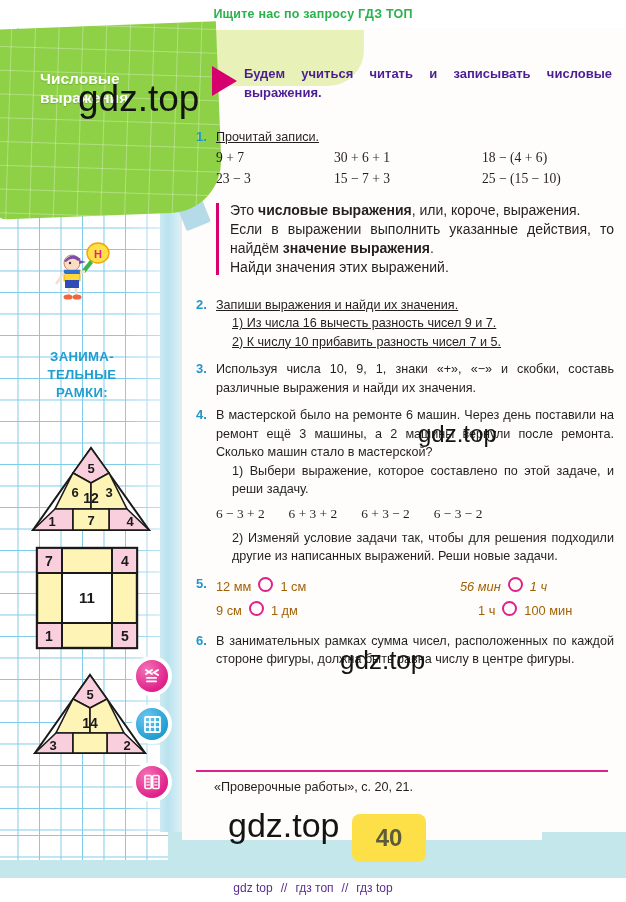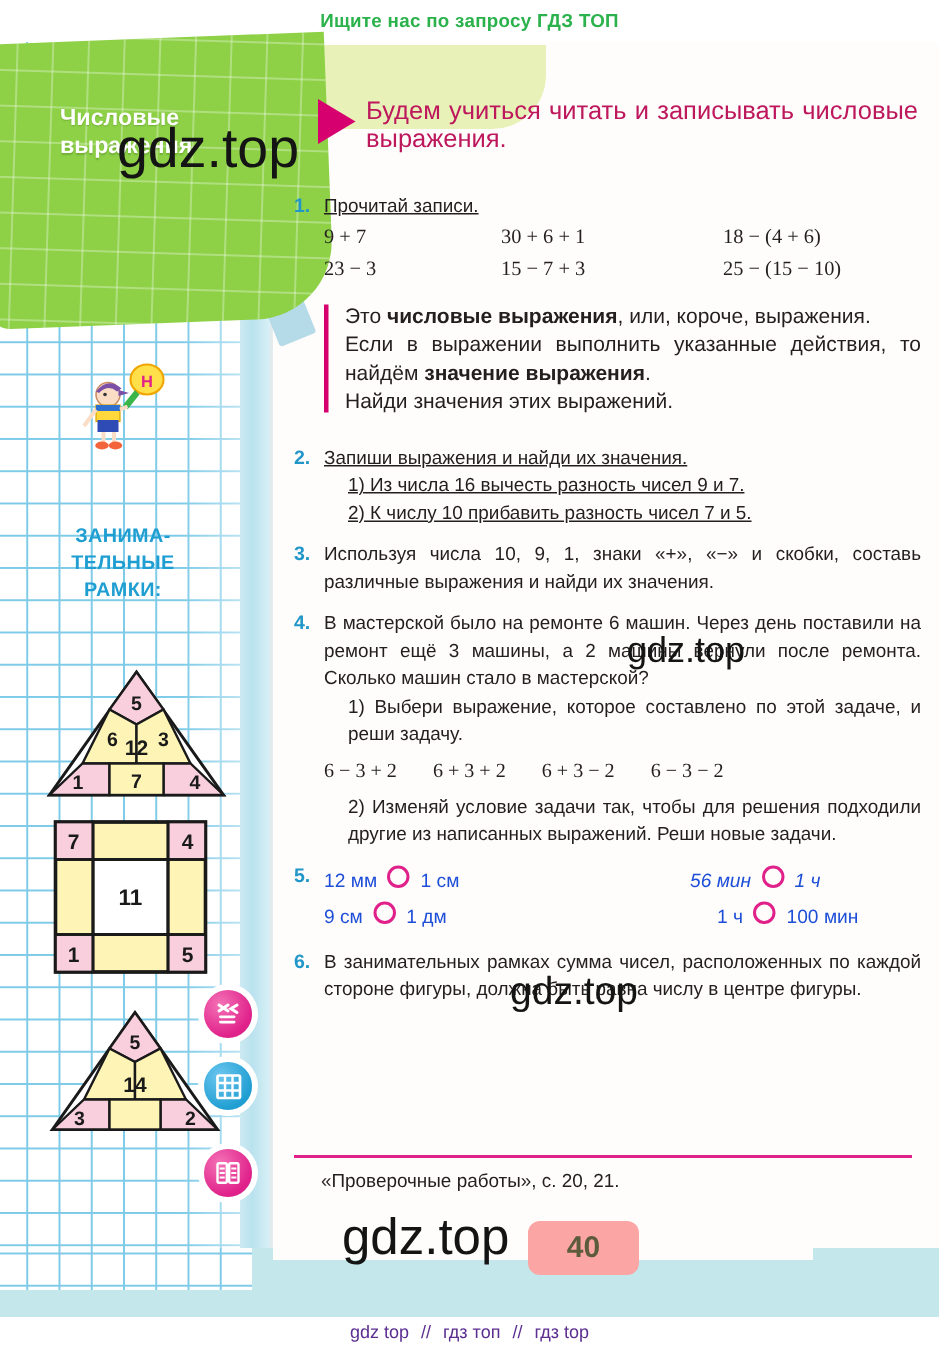--- a/index.html
+++ b/index.html
@@ -119,22 +119,22 @@
     width:0;height:0;
     border-top:15px solid transparent;
     border-bottom:15px solid transparent;
     border-left:25px solid #d6006e;
     z-index:16;
   }
 
   
   .intro{
     position:absolute;left:244px;top:64px;width:368px;
-    font-size:17px;line-height:19px;color:#be185d;
-    text-align:justify;z-index:16;
+    font-size:13px;line-height:19px;color:#4c1d95;
+    text-align:justify;z-index:16;font-weight:bold;
   }
 
   
   .content{
     position:absolute;left:196px;top:128px;width:418px;z-index:16;
   }
   .ex{display:flex;margin-bottom:9px;}
   .ex-num{
     width:20px;flex:0 0 20px;color:#2196c9;font-weight:700;font-size:13px;
     padding-top:1px;
@@ -168,39 +168,39 @@
     background:#d6006e;
   }
   .defblock b{font-weight:700;}
   .defblock p{margin:0;}
 
   
   .cmp-circle{
     display:inline-block;width:11px;height:11px;border:2px solid #e0218a;
     border-radius:50%;vertical-align:-1px;margin:0 7px;
   }
-  .cmp-line{font-size:12.8px;line-height:24px;color:#1d4ed8;}
+  .cmp-line{font-size:12.8px;line-height:24px;color:#a16207;}
   .cmp-grid{display:flex;}
   .cmp-grid .left{width:176px;}
 
   
   .bottom-rule{
     position:absolute;left:196px;top:770px;width:412px;height:2px;
     background:#e0218a;z-index:16;
   }
   .bottom-note{
     position:absolute;left:214px;top:780px;font-size:12.6px;color:#231f20;z-index:16;
   }
 
   
   .pagenum{
-    position:absolute;left:352px;top:814px;width:74px;height:36px;
-    background:#fca5a5;border-radius:8px;
+    position:absolute;left:352px;top:814px;width:74px;height:48px;
+    background:#fde047;border-radius:8px;
     display:flex;align-items:center;justify-content:center;
-    font-size:20px;font-weight:700;color:#5c5c3d;z-index:20;
+    font-size:24px;font-weight:700;color:#5c5c3d;z-index:20;
   }
 
   
   .side-title{
     position:absolute;left:8px;top:348px;width:148px;text-align:center;
     color:#1f9ed2;font-weight:700;font-size:13.2px;line-height:18px;
     letter-spacing:.3px;z-index:12;
   }
 
   

